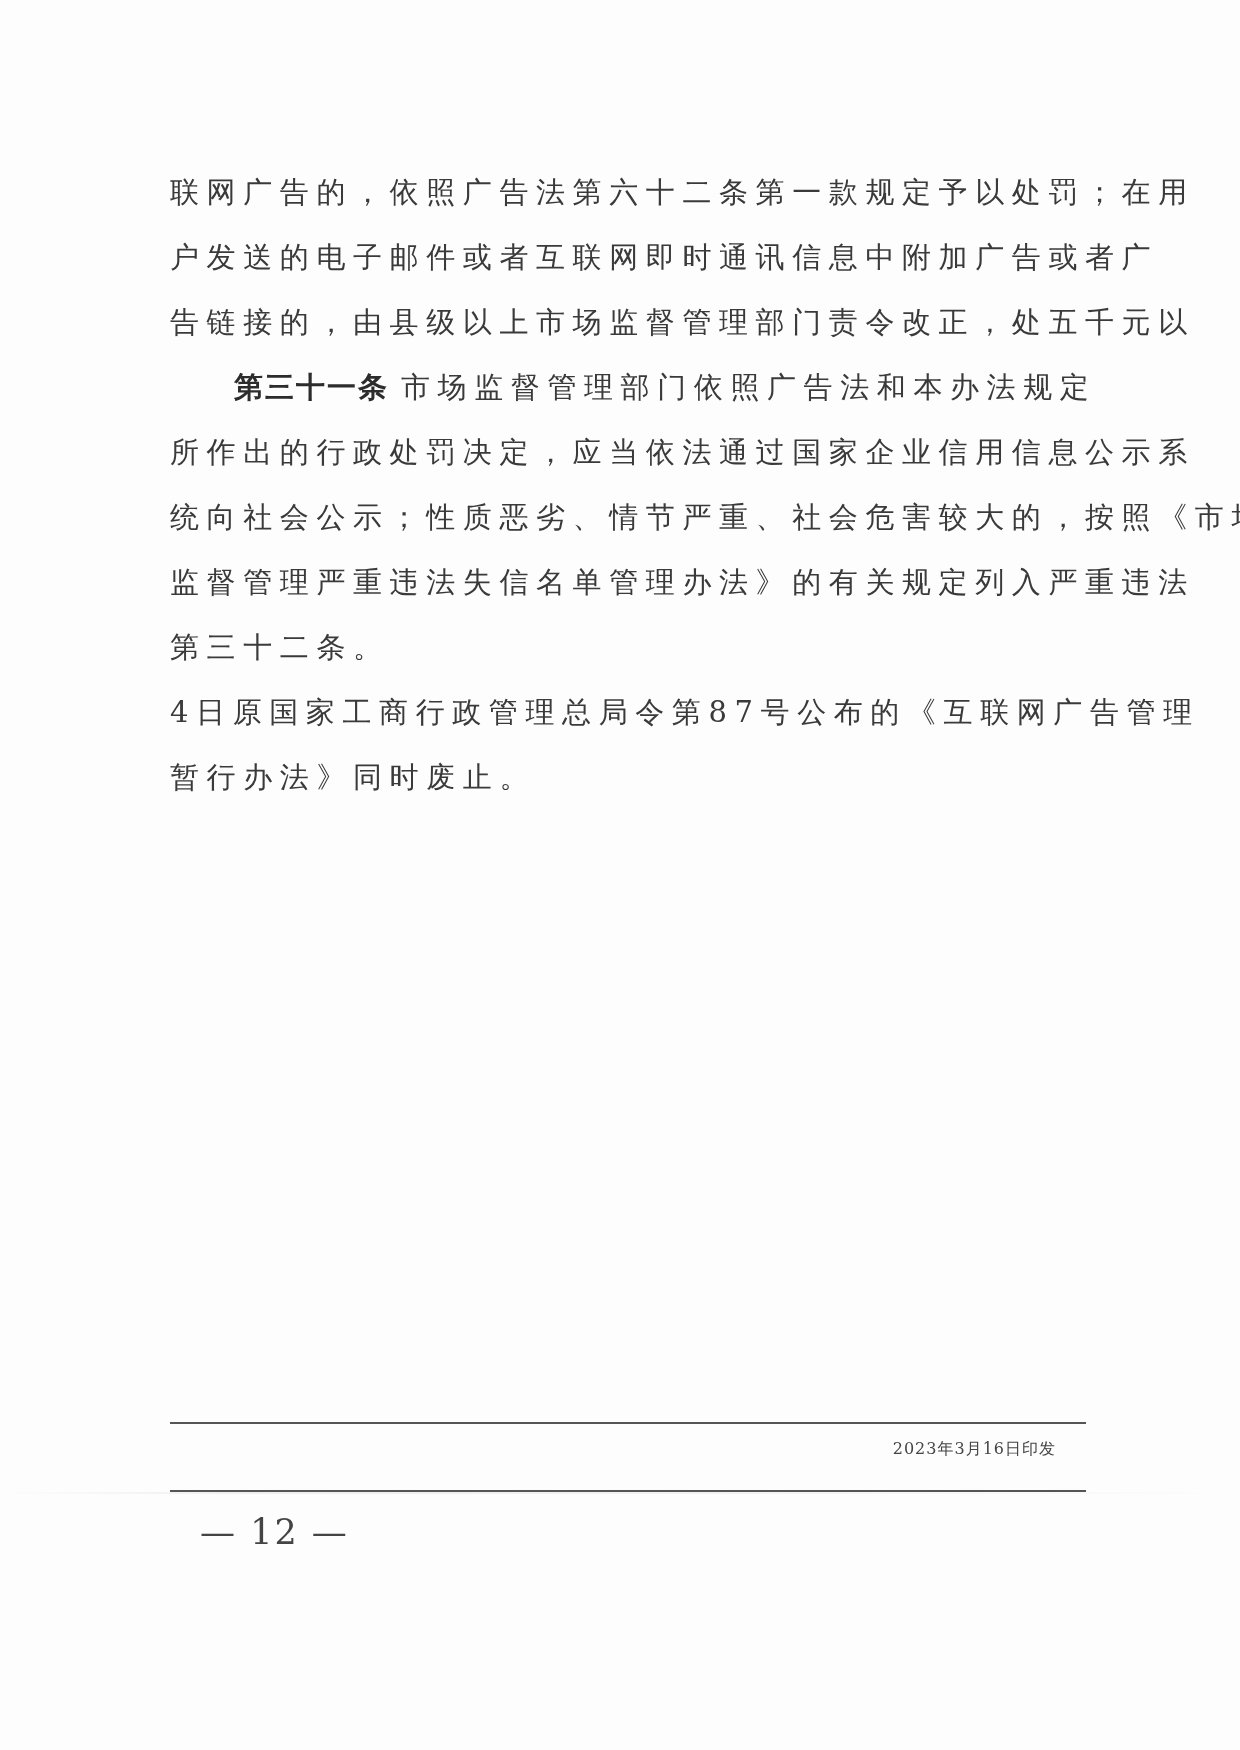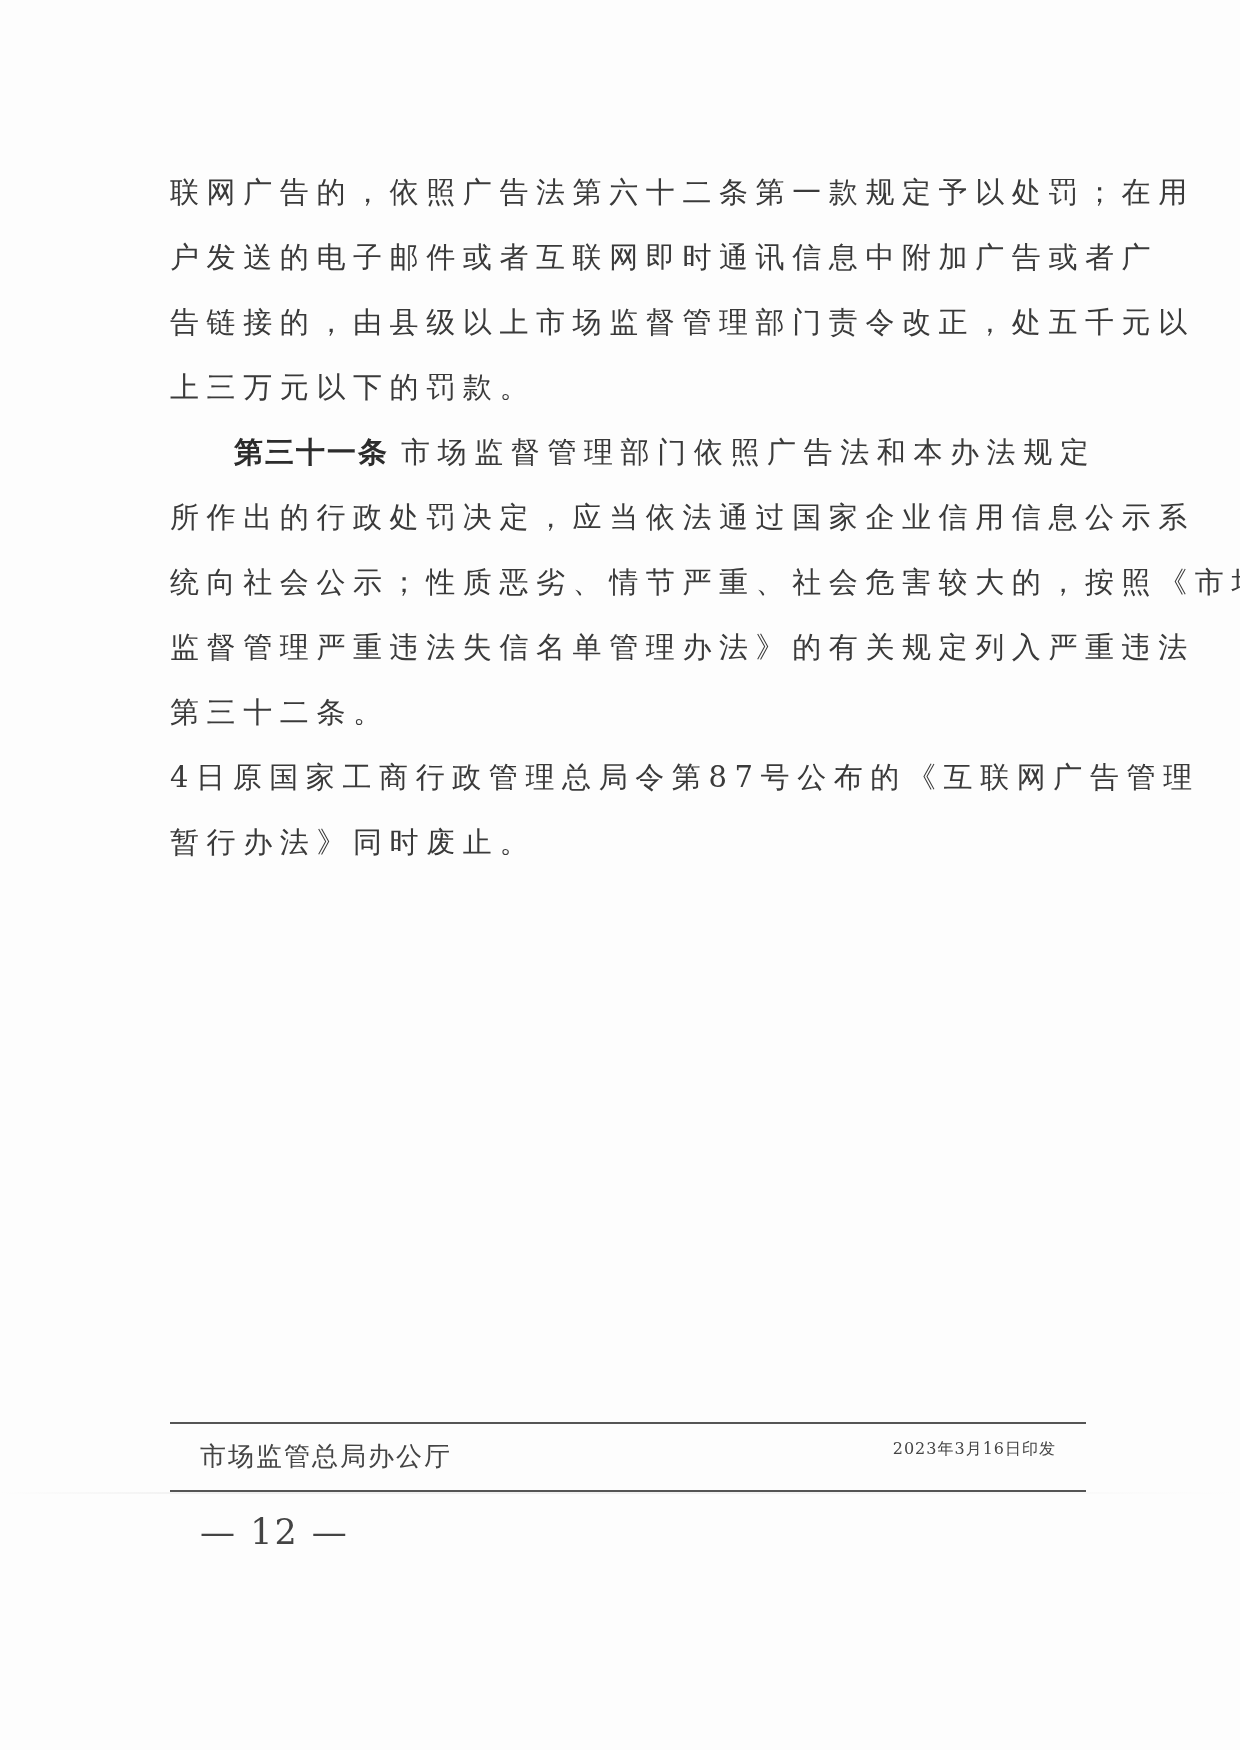--- a/index.html
+++ b/index.html
@@ -54,33 +54,31 @@
 </style>
 </head>
 <body>
 
 <div class="page">
   <div class="body-text">
 
     <span class="line">联网广告的，依照广告法第六十二条第一款规定予以处罚；在用</span>
     <span class="line">户发送的电子邮件或者互联网即时通讯信息中附加广告或者广</span>
     <span class="line">告链接的，由县级以上市场监督管理部门责令改正，处五千元以</span>
-    <span class="line">上三万元以下的罚款。</span>
 
     <span class="line indent"><span class="heading">第三十一条</span><span>市场监督管理部门依照广告法和本办法规定</span></span>
     <span class="line">所作出的行政处罚决定，应当依法通过国家企业信用信息公示系</span>
     <span class="line">统向社会公示；性质恶劣、情节严重、社会危害较大的，按照《市场</span>
     <span class="line">监督管理严重违法失信名单管理办法》的有关规定列入严重违法</span>
     <span class="line">第三十二条。</span>
 
     <span class="line">4日原国家工商行政管理总局令第87号公布的《互联网广告管理</span>
     <span class="line">暂行办法》同时废止。</span>
   </div>
 
   <div class="imprint">
-    <span class="imprint-org">市场监管总局办公厅</span>
     <span class="imprint-date">2023年3月16日印发</span>
   </div>
 
   <div class="page-number">— 12 —</div>
 
   <div class="scan-edge"></div>
 </div>
 
 </body></html>

